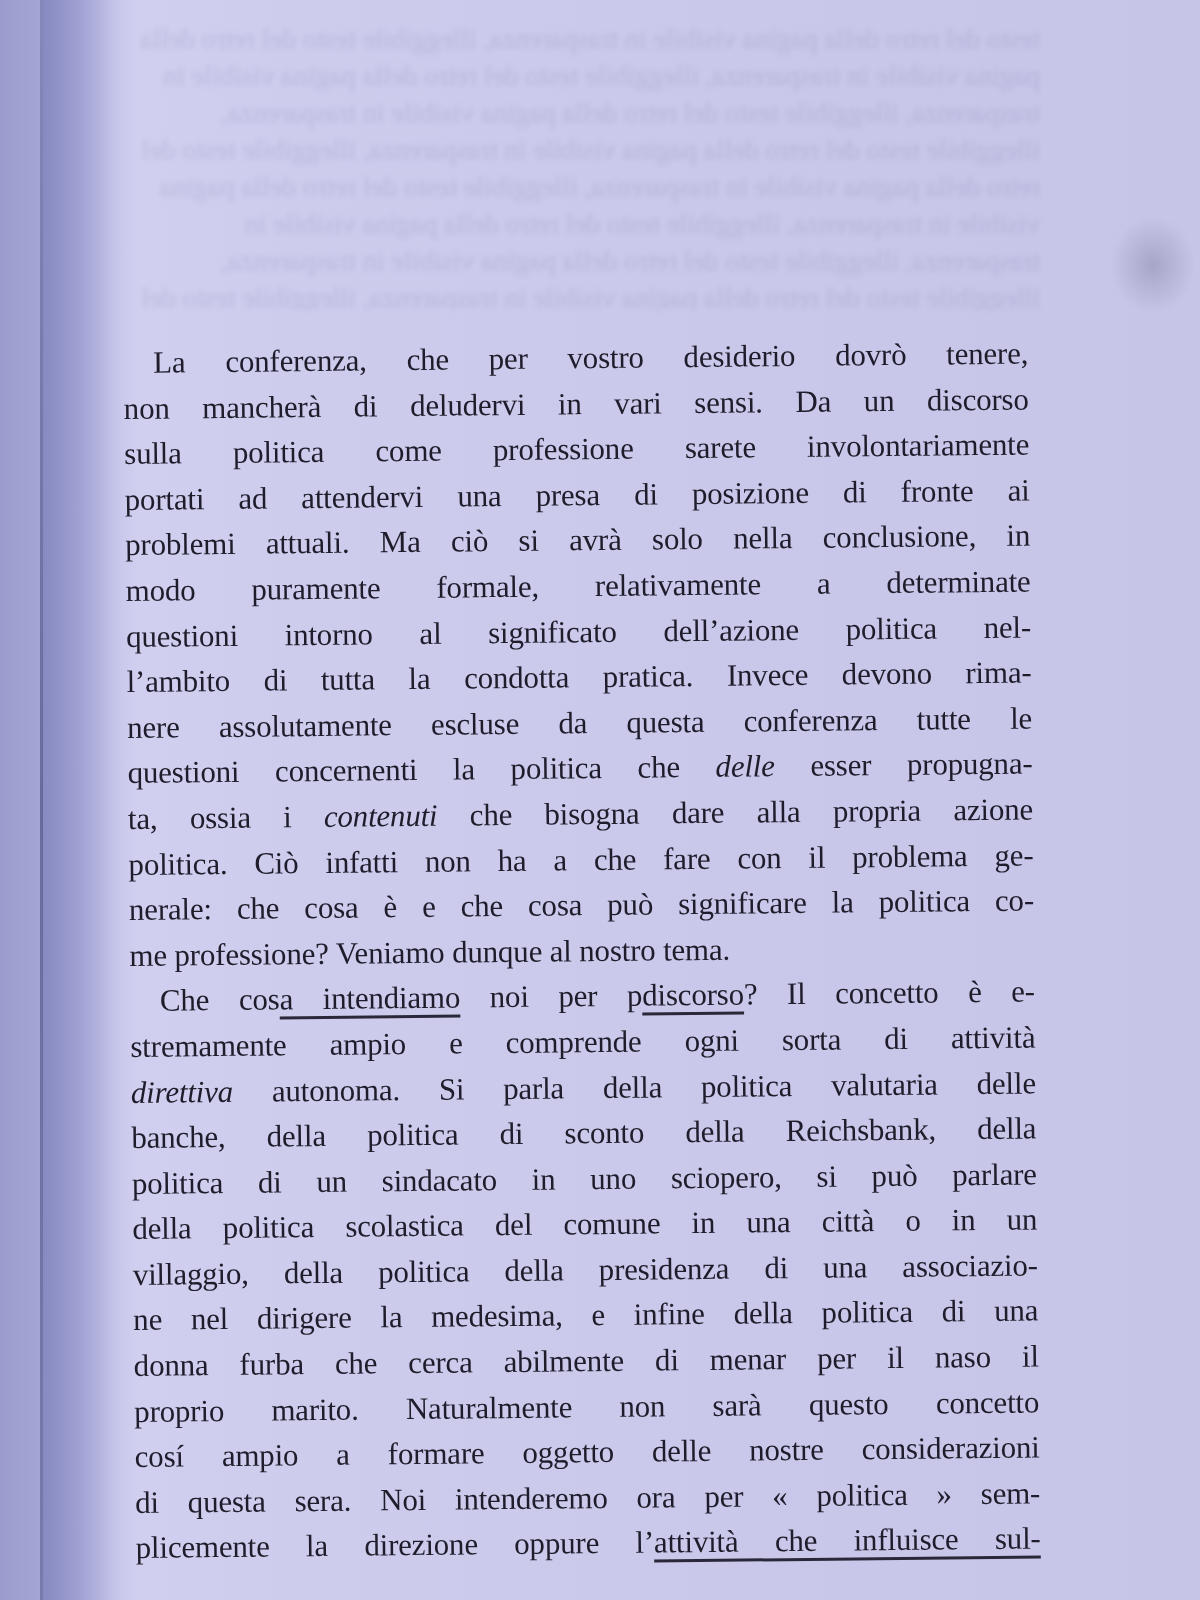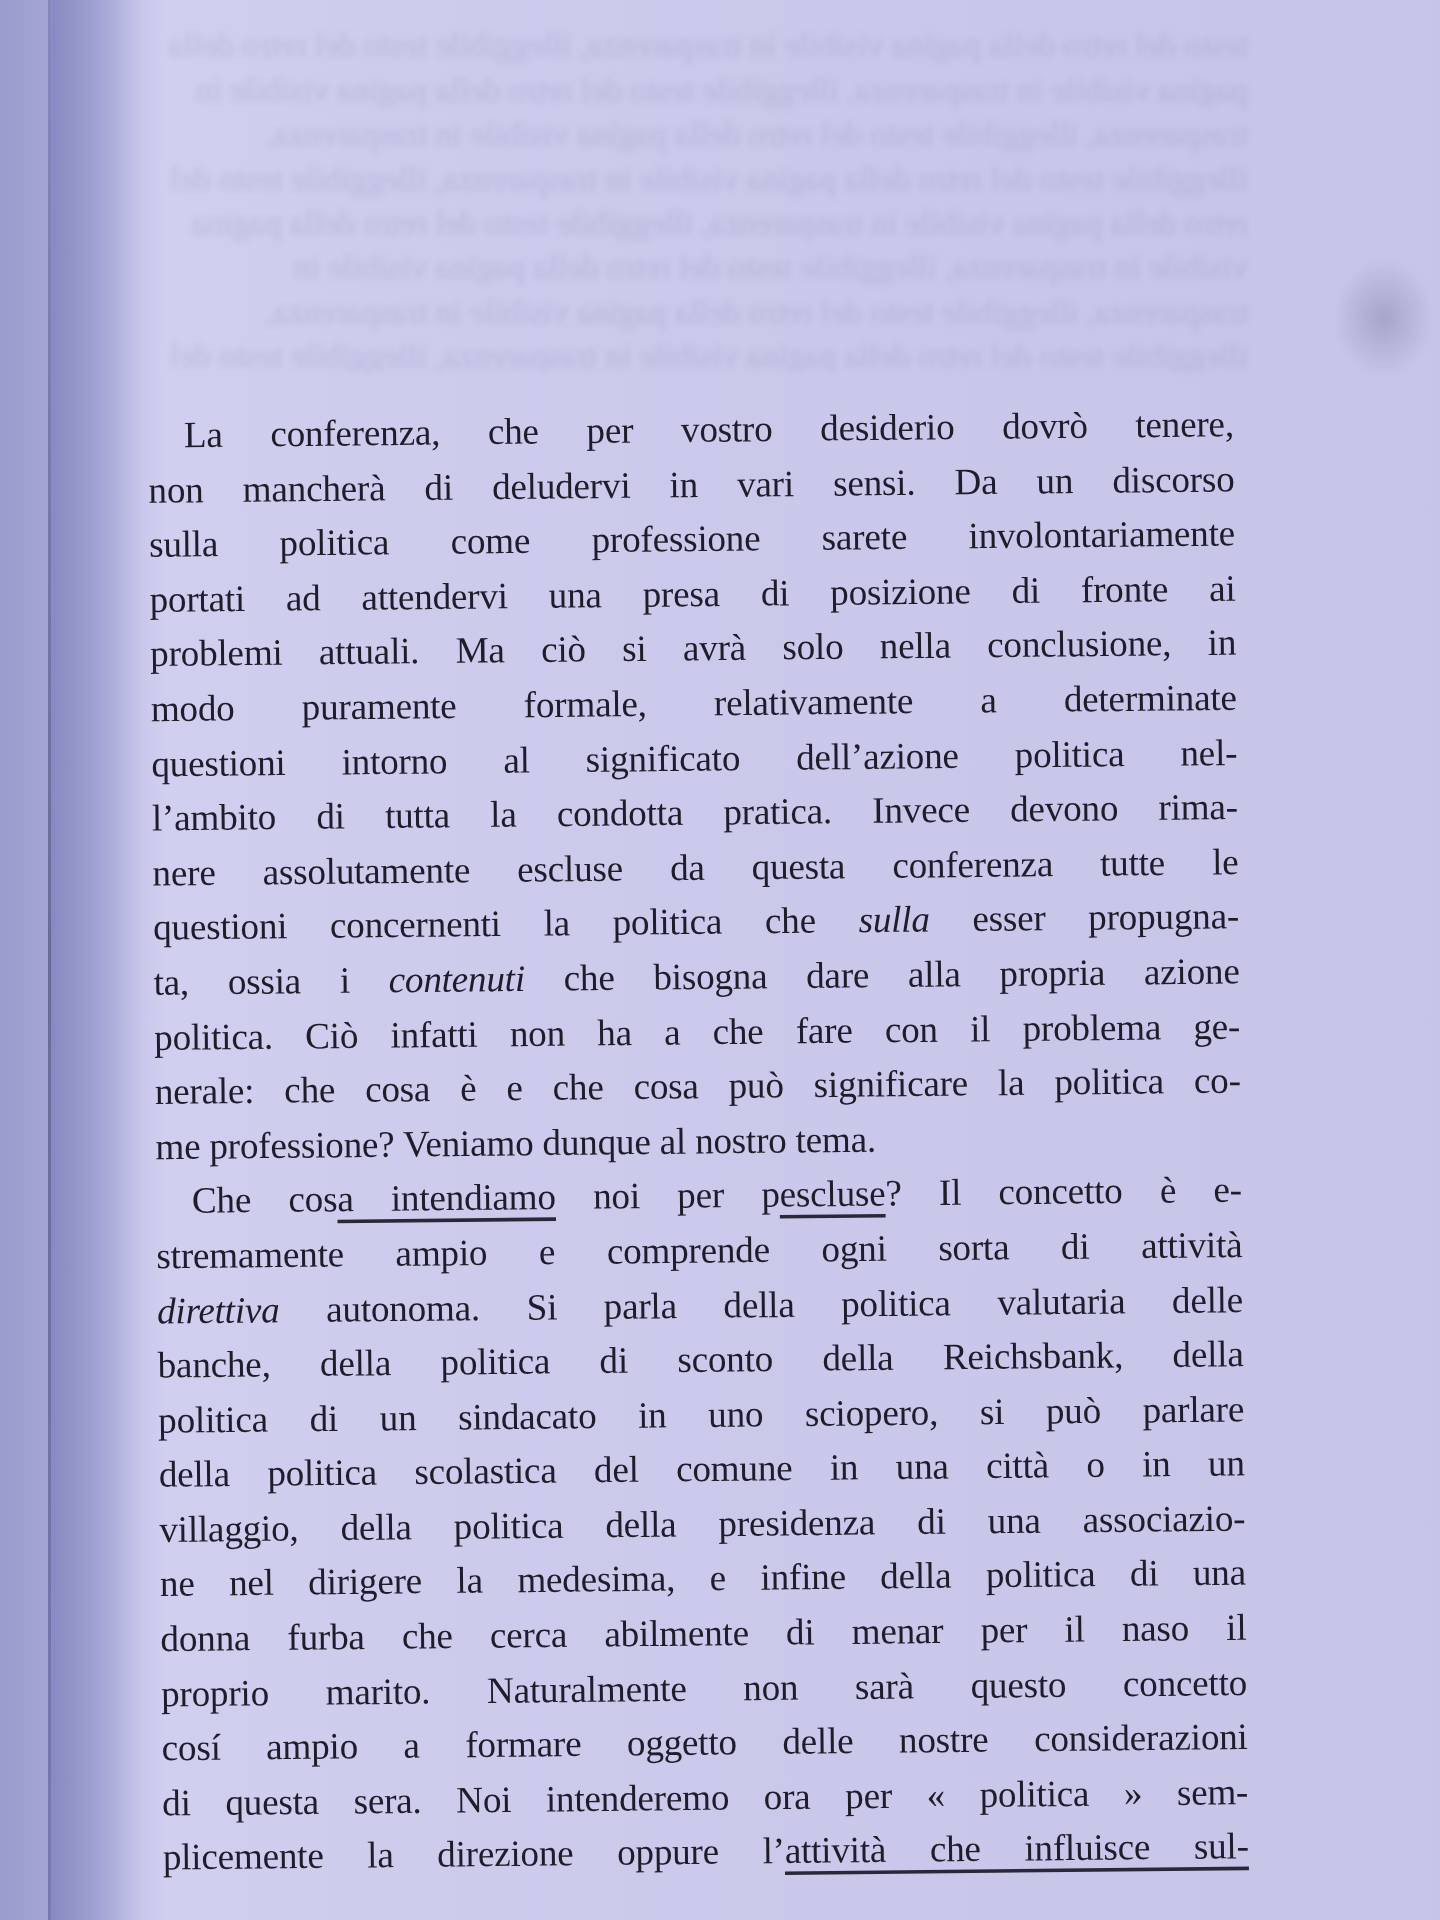--- a/index.html
+++ b/index.html
@@ -79,28 +79,28 @@
     <div>
       <span class="line indent"><span>La conferenza, che per vostro desiderio dovrò tenere,</span></span>
       <span class="line"><span>non mancherà di deludervi in vari sensi. Da un discorso</span></span>
       <span class="line"><span>sulla politica come professione sarete involontariamente</span></span>
       <span class="line"><span>portati ad attendervi una presa di posizione di fronte ai</span></span>
       <span class="line"><span>problemi attuali. Ma ciò si avrà solo nella conclusione, in</span></span>
       <span class="line"><span>modo puramente formale, relativamente a determinate</span></span>
       <span class="line"><span>questioni intorno al significato dell’azione politica nel-</span></span>
       <span class="line"><span>l’ambito di tutta la condotta pratica. Invece devono rima-</span></span>
       <span class="line"><span>nere assolutamente escluse da questa conferenza tutte le</span></span>
-      <span class="line"><span>questioni concernenti la politica che </span><em>sulla</em><span> esser propugna-</span></span>
+      <span class="line"><span>questioni concernenti la politica che </span><em>delle</em><span> esser propugna-</span></span>
       <span class="line"><span>ta, ossia i </span><em>contenuti</em><span> che bisogna dare alla propria azione</span></span>
       <span class="line"><span>politica. Ciò infatti non ha a che fare con il problema ge-</span></span>
       <span class="line"><span>nerale: che cosa è e che cosa può significare la politica co-</span></span>
       <span class="line last"><span>me professione? Veniamo dunque al nostro tema.</span></span>
     </div>
     <div>
-      <span class="line indent"><span>Che cos</span><span class="ul">a intendiamo</span><span> noi per p</span><span class="ul">escluse</span><span>? Il concetto è e-</span></span>
+      <span class="line indent"><span>Che cos</span><span class="ul">a intendiamo</span><span> noi per p</span><span class="ul">discorso</span><span>? Il concetto è e-</span></span>
       <span class="line"><span>stremamente ampio e comprende ogni sorta di attività</span></span>
       <span class="line"><em>direttiva</em><span> autonoma. Si parla della politica valutaria delle</span></span>
       <span class="line"><span>banche, della politica di sconto della Reichsbank, della</span></span>
       <span class="line"><span>politica di un sindacato in uno sciopero, si può parlare</span></span>
       <span class="line"><span>della politica scolastica del comune in una città o in un</span></span>
       <span class="line"><span>villaggio, della politica della presidenza di una associazio-</span></span>
       <span class="line"><span>ne nel dirigere la medesima, e infine della politica di una</span></span>
       <span class="line"><span>donna furba che cerca abilmente di menar per il naso il</span></span>
       <span class="line"><span>proprio marito. Naturalmente non sarà questo concetto</span></span>
       <span class="line"><span>cosí ampio a formare oggetto delle nostre considerazioni</span></span>

